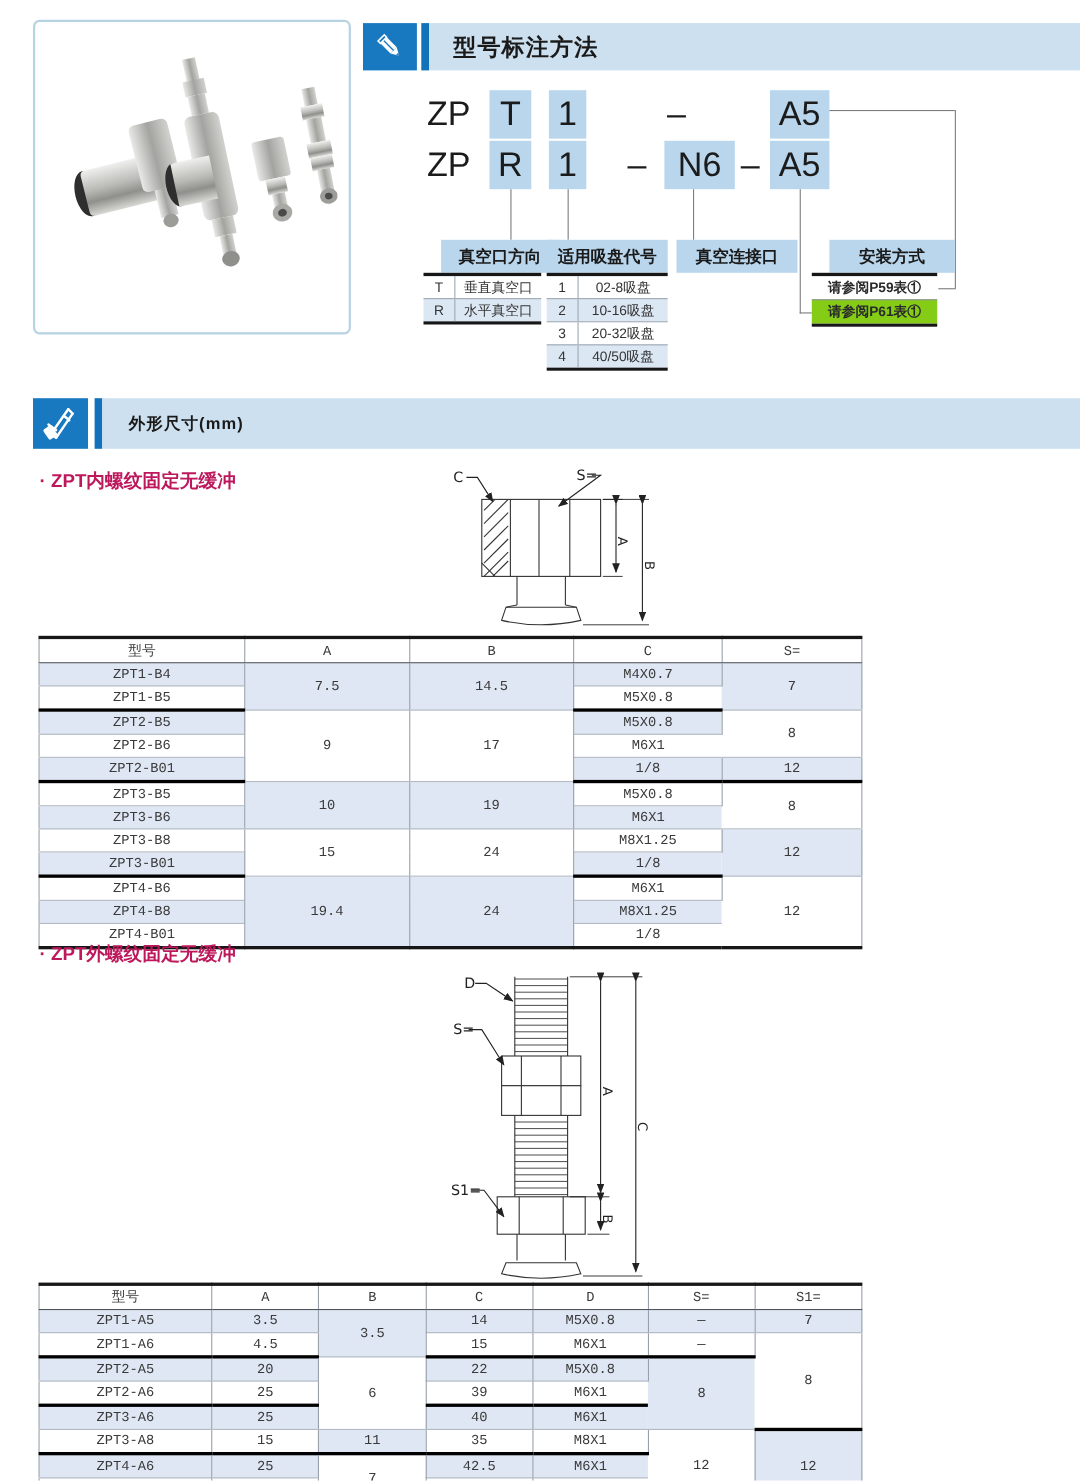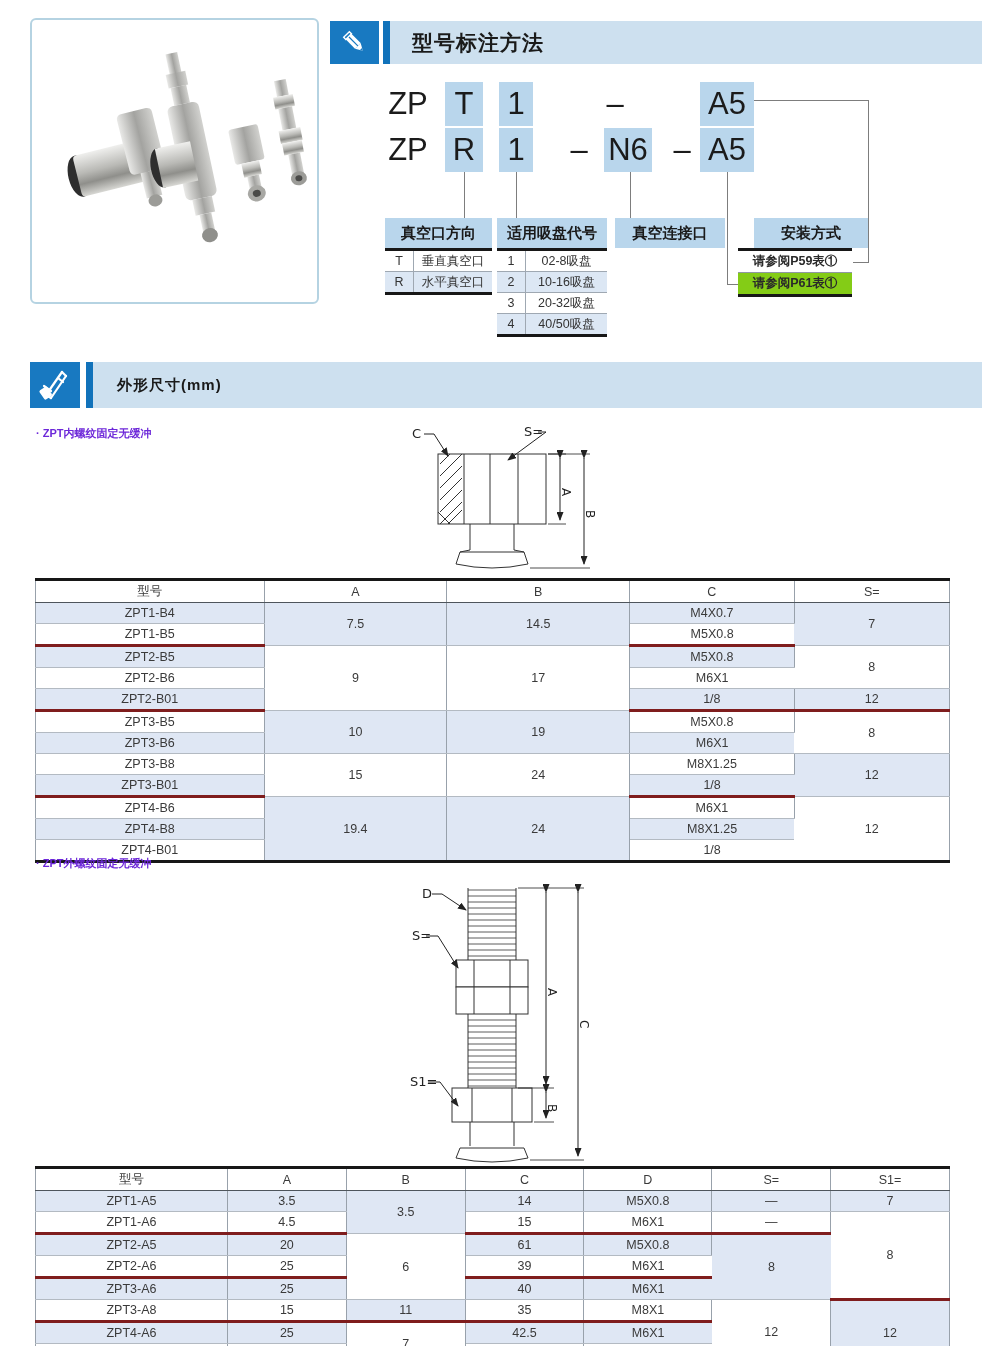--- a/index.html
+++ b/index.html
@@ -26,34 +26,34 @@
   .legend-rows{position:absolute;border-top:3px solid #171717;border-bottom:3px solid #171717;background:#fff;}
   .legend-row{display:flex;align-items:center;height:20px;font-size:12.5px;color:#333;border-top:1px solid #9fa8b2;}
   .legend-row:first-child{border-top:none;}
   .legend-row.shade{background:#dce7f4;}
   .legend-code{width:28px;text-align:center;border-right:1px solid #9fa8b2;align-self:stretch;display:flex;align-items:center;justify-content:center;}
   .legend-label{flex:1;text-align:center;}
   .mount-row{display:flex;align-items:center;justify-content:center;height:21px;font-size:12.5px;font-weight:600;color:#2a2a2a;border-top:1px solid #8f98a2;}
   .mount-row:first-child{border-top:none;}
   .mount-row.shade{background:#84cc16;}
 
-  .subsection{position:absolute;font-size:11px;font-weight:bold;color:#6d28d9;}
+  .subsection{position:absolute;font-size:17px;font-weight:bold;color:#be185d;}
 
   
-  .dim-table{position:absolute;width:915px;}
+  .dim-table{position:absolute;width:749px;font-family:Liberation Mono, monospace;}
   .dim-table table{border-collapse:collapse;width:100%;table-layout:fixed;
      border-left:1px solid #98a1ab;border-right:1px solid #98a1ab;
      border-top:3px solid #171717;border-bottom:3px solid #171717;}
   .dim-table th{height:21px;font-size:12.5px;font-weight:400;color:#3a3a3a;background:#fff;
      border-right:1px solid #98a1ab;border-bottom:1px solid #4e555c;padding:0;}
   .dim-table td{height:20px;font-size:12.5px;color:#3a3a3a;text-align:center;padding:0;
      border-right:1px solid #98a1ab;border-bottom:1px solid #b3bac2;}
   .dim-table th:last-child,.dim-table td:last-child{border-right:none;}
   .dim-table td.shade{background:#dfe7f4;}
-  .dim-table tr.group-end td{border-bottom:3px solid #7f1d1d;}
+  .dim-table tr.group-end td{border-bottom:3px solid #000000;}
   .dim-table tr:last-child td{border-bottom:none;}
 
   svg text{font-family:"DejaVu Sans",sans-serif;}
 </style>
 </head>
 <body>
 
 <div class="abs photo-box">
   <svg width="281" height="278" viewBox="0 0 281 278">
     <defs>
@@ -132,36 +132,36 @@
     <div class="tok hl" style="left: 445px; width: 38px;">T</div>
     <div class="tok hl" style="left: 499px; width: 34px;">1</div>
     <div class="tok" style="left: 598px; width: 34px;">–</div>
     <div class="tok hl" style="left: 700px; width: 54px;">A5</div>
   </div>
 <div id="model-line-2" class="abs" style="left:0;top:128px;width:982px;height:44px;">
     <div class="tok" style="left: 381px; width: 54px;">ZP</div>
     <div class="tok hl" style="left: 445px; width: 38px;">R</div>
     <div class="tok hl" style="left: 499px; width: 34px;">1</div>
     <div class="tok" style="left: 562px; width: 34px;">–</div>
-    <div class="tok hl" style="left: 604px; width: 48px;">N6</div>
+    <div class="tok hl" style="left: 604px; width: 64px;">N6</div>
     <div class="tok" style="left: 665px; width: 34px;">–</div>
     <div class="tok hl" style="left: 700px; width: 54px;">A5</div>
   </div>
 
 <div class="connector" style="left:464px;top:172px;width:1px;height:46px;"></div>
 <div class="connector" style="left:516px;top:172px;width:1px;height:46px;"></div>
 <div class="connector" style="left:630px;top:172px;width:1px;height:46px;"></div>
 <div class="connector" style="left:727px;top:172px;width:1px;height:113px;"></div>
 <div class="connector" style="left:727px;top:284px;width:12px;height:1px;"></div>
 
 <div class="connector" style="left:754px;top:100px;width:114px;height:1px;"></div>
 <div class="connector" style="left:868px;top:100px;width:1px;height:162px;"></div>
 <div class="connector" style="left:853px;top:262px;width:16px;height:1px;"></div>
 
-<div class="legend-head" style="left:385px;top:218px;width:107px;">真空口方向</div>
+<div class="legend-head" style="left:401px;top:218px;width:107px;">真空口方向</div>
 <div id="legend-port-rows" class="legend-rows" style="left:385px;top:248px;width:107px;">
     <div class="legend-row">
       <span class="legend-code">T</span>
       <span class="legend-label">垂直真空口</span>
     </div>
     <div class="legend-row shade">
       <span class="legend-code">R</span>
       <span class="legend-label">水平真空口</span>
     </div>
   </div>
@@ -440,21 +440,21 @@
           <td>4.5</td>
           <td>15</td>
           <td>M6X1</td>
           <td>—</td>
           <td rowspan="4">8</td>
         </tr>
         <tr>
           <td class="shade">ZPT2-A5</td>
           <td class="shade">20</td>
           <td rowspan="3">6</td>
-          <td class="shade">61</td>
+          <td class="shade">22</td>
           <td class="shade">M5X0.8</td>
           <td rowspan="3" class="shade">8</td>
         </tr>
         <tr class="group-end">
           <td>ZPT2-A6</td>
           <td>25</td>
           <td>39</td>
           <td>M6X1</td>
         </tr>
         <tr>

